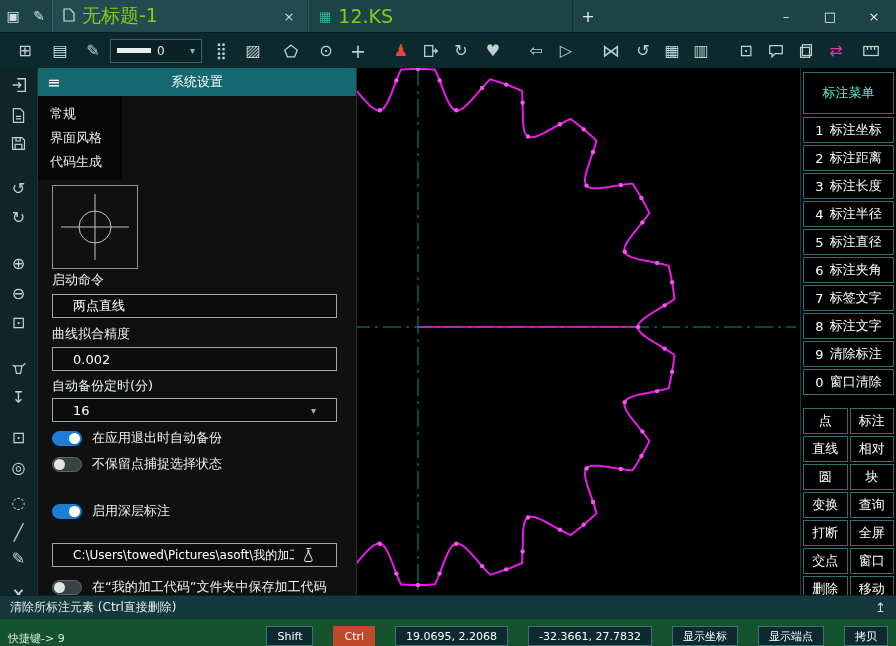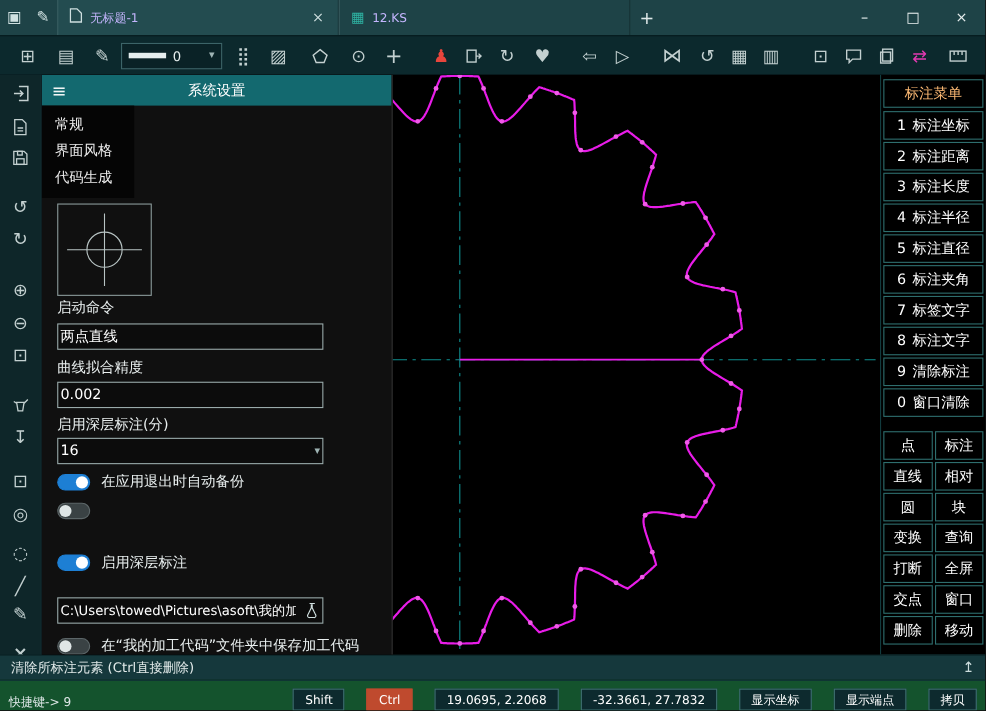--- a/index.html
+++ b/index.html
@@ -5,21 +5,21 @@
   *{box-sizing:border-box;margin:0;padding:0}
   html,body{background:#222}
   body{font-family:"DejaVu Sans","Liberation Sans",sans-serif;-webkit-font-smoothing:antialiased}
   .window{position:relative;width:896px;height:646px;background:#000;color:#dde6e6;display:flex;flex-direction:column;overflow:hidden;font-size:13px;cursor:default;user-select:none}
 
   
   .titlebar{height:32px;background:#1e4347;display:flex;align-items:center;flex:none}
   .tb-icon{width:26px;text-align:center;font-size:14px;color:#cfe0e0;flex:none}
   .tab{height:32px;display:flex;align-items:center;padding:0 10px;border-left:1px solid rgba(255,255,255,.10);border-right:1px solid rgba(0,0,0,.25);gap:7px;flex:none}
   .tab.active{background:#234c50}
-  .tab-label{font-size:11px;color:#c4b5fd;white-space:nowrap}
+  .tab-label{font-size:19px;color:#84cc16;white-space:nowrap}
   .tab-close{margin-left:auto;font-size:13px;color:#cdd;width:16px;text-align:center}
   .newtab{width:30px;text-align:center;font-size:16px;color:#dfe8e8;flex:none}
   .win-controls{margin-left:auto;display:flex;flex:none}
   .win-btn{width:44px;height:32px;display:flex;align-items:center;justify-content:center;font-size:13px;color:#e8efef}
 
   
   .toolbar{height:36px;background:#0c292d;border-top:1px solid #071d20;display:flex;align-items:center;padding:0 12px;flex:none}
   .ti{width:26px;height:26px;display:flex;align-items:center;justify-content:center;font-size:16px;color:#c3d0d0;flex:none}
   .ti svg{display:block}
   .red{color:#e8453c}.orange{color:#e05a32}.pink{color:#e23ab2}
@@ -33,36 +33,36 @@
   .main{height:527px;display:flex;flex:none}
   .ltb{width:38px;background:#0e2629;border-right:1px solid #143437;display:flex;flex-direction:column;align-items:center;flex:none}
   .li{width:38px;height:26px;display:flex;align-items:center;justify-content:center;font-size:16px;color:#c3d0d0;flex:none}
   .li svg{display:block}
   .t0{margin-top:0}.t2{margin-top:2px}.t3{margin-top:3px}.t4{margin-top:4px}.t9{margin-top:9px}.t14{margin-top:14px}.t19{margin-top:19px}.t20{margin-top:20px}
   .canvas{flex:1;position:relative;background:#000;overflow:hidden}
   .canvas svg{position:absolute;inset:0;width:100%;height:100%}
 
   
   .rp{width:96px;background:#000;border-left:1px solid #123b3e;padding:4px 2px 0;display:flex;flex-direction:column;flex:none}
-  .rp-head{height:26px;border:1px solid #2e6e6e;display:flex;align-items:center;justify-content:center;margin-bottom:3px;color:#fdba74;flex:none}
+  .rp-head{height:42px;border:1px solid #2e6e6e;display:flex;align-items:center;justify-content:center;margin-bottom:3px;color:#5eead4;flex:none}
   .rp-item{height:26px;border:1px solid #2e6e6e;display:flex;align-items:center;justify-content:center;gap:6px;margin-bottom:2px;color:#fff;flex:none}
   .rp-num{color:#fff}
   .rp-grid{margin-top:11px;display:grid;grid-template-columns:1fr 1fr;gap:2px}
   .rp-cell{height:26px;border:1px solid #2e6e6e;display:flex;align-items:center;justify-content:center;color:#fff}
 
   
   .panel{position:absolute;left:38px;top:68px;width:319px;height:527px;background:#101010;border-right:1px solid #303030;z-index:5;overflow:hidden}
   .panel-header{height:28px;background:#13696f;position:relative;display:flex;align-items:center;padding:0 9px}
   .hamburger{font-size:16px;color:#f0f6f6;z-index:2}
   .panel-title{position:absolute;left:0;right:0;text-align:center;color:#fff;font-size:13px}
   .submenu{position:absolute;left:0;top:28px;width:84px;background:#050505;padding:6px 0;z-index:3}
   .submenu-item{height:24px;line-height:24px;padding-left:12px;color:#ececec}
   .preview-box{position:absolute;left:14px;top:117px;width:86px;height:84px;border:1px solid #8a9a9a}
   .flabel{position:absolute;left:14px;color:#eaf0f0}
-  .finput,.fselect{position:absolute;left:14px;width:242px;height:24px;border:1px solid #9aabab;background:#0c0c0c;display:flex;align-items:center;padding:0 2px;color:#fff}
+  .finput,.fselect{position:absolute;left:14px;width:285px;height:24px;border:1px solid #9aabab;background:#0c0c0c;display:flex;align-items:center;padding:0 20px;color:#fff}
   .fselect{justify-content:space-between}
   .trow{position:absolute;left:14px;height:20px;display:flex;align-items:center;gap:10px}
   .toggle{width:30px;height:15px;border-radius:8px;background:#3a4244;border:1px solid #5c6668;position:relative;flex:none}
   .knob{position:absolute;top:1px;left:1px;width:11px;height:11px;border-radius:50%;background:#dfe6e6}
   .toggle.on{background:#1d7fd4;border-color:#1d7fd4}
   .toggle.on .knob{left:auto;right:1px;background:#fff}
   .tlabel{color:#eaf0f0;white-space:nowrap}
   .pval{flex:1;overflow:hidden;white-space:nowrap;font-size:12px}
   .picon{flex:none;margin-left:6px;color:#cfdede}
   .picon svg{display:block}
@@ -361,36 +361,37 @@
     <div class="flabel" style="top:203px">启动命令</div>
     <div class="finput" style="top:226px">
         <span>两点直线</span>
       </div>
 
     <div class="flabel" style="top:257px">曲线拟合精度</div>
     <div class="finput" style="top:279px">
         <span>0.002</span>
       </div>
 
-    <div class="flabel" style="top:309px">启用深层标注(分)</div>
+    <div class="flabel" style="top:309px">自动备份定时(分)</div>
     <div class="fselect" style="top:330px">
         <span>16</span>
         <span class="chev">▾</span>
       </div>
 
     <div class="trow" style="top:360px">
       <span class="toggle on">
           <span class="knob"></span>
         </span>
       <span class="tlabel">在应用退出时自动备份</span>
     </div>
     <div class="trow" style="top:386px">
       <span class="toggle">
           <span class="knob"></span>
         </span>
+      <span class="tlabel">不保留点捕捉选择状态</span>
     </div>
     <div class="trow" style="top:433px">
       <span class="toggle on">
           <span class="knob"></span>
         </span>
       <span class="tlabel">启用深层标注</span>
     </div>
 
     <div class="finput" style="top:475px">
       <span class="pval">C:\Users\towed\Pictures\asoft\我的加工代码</span>

